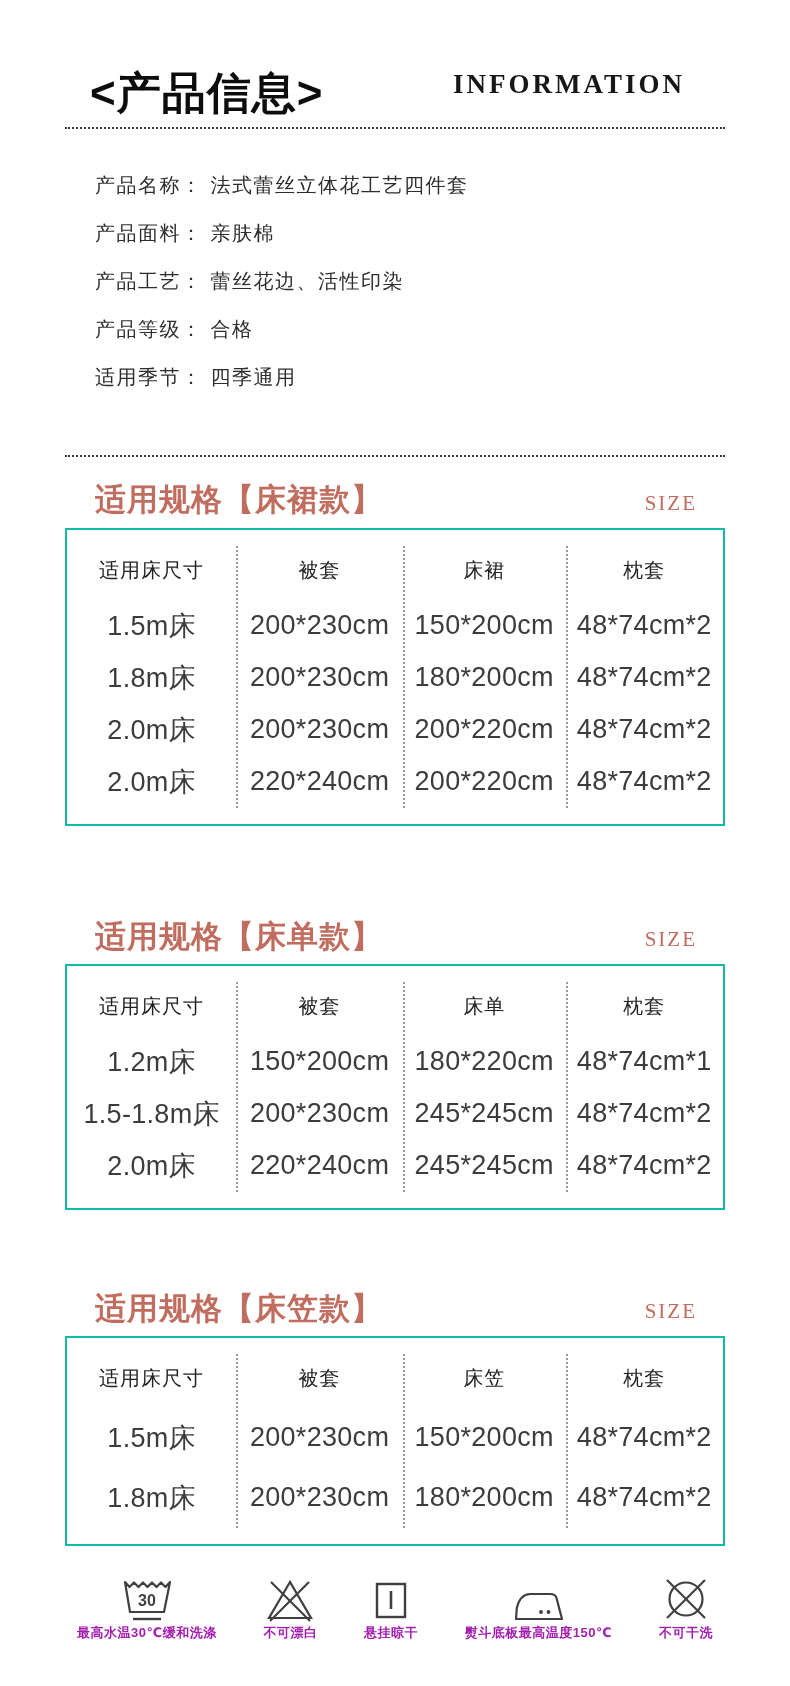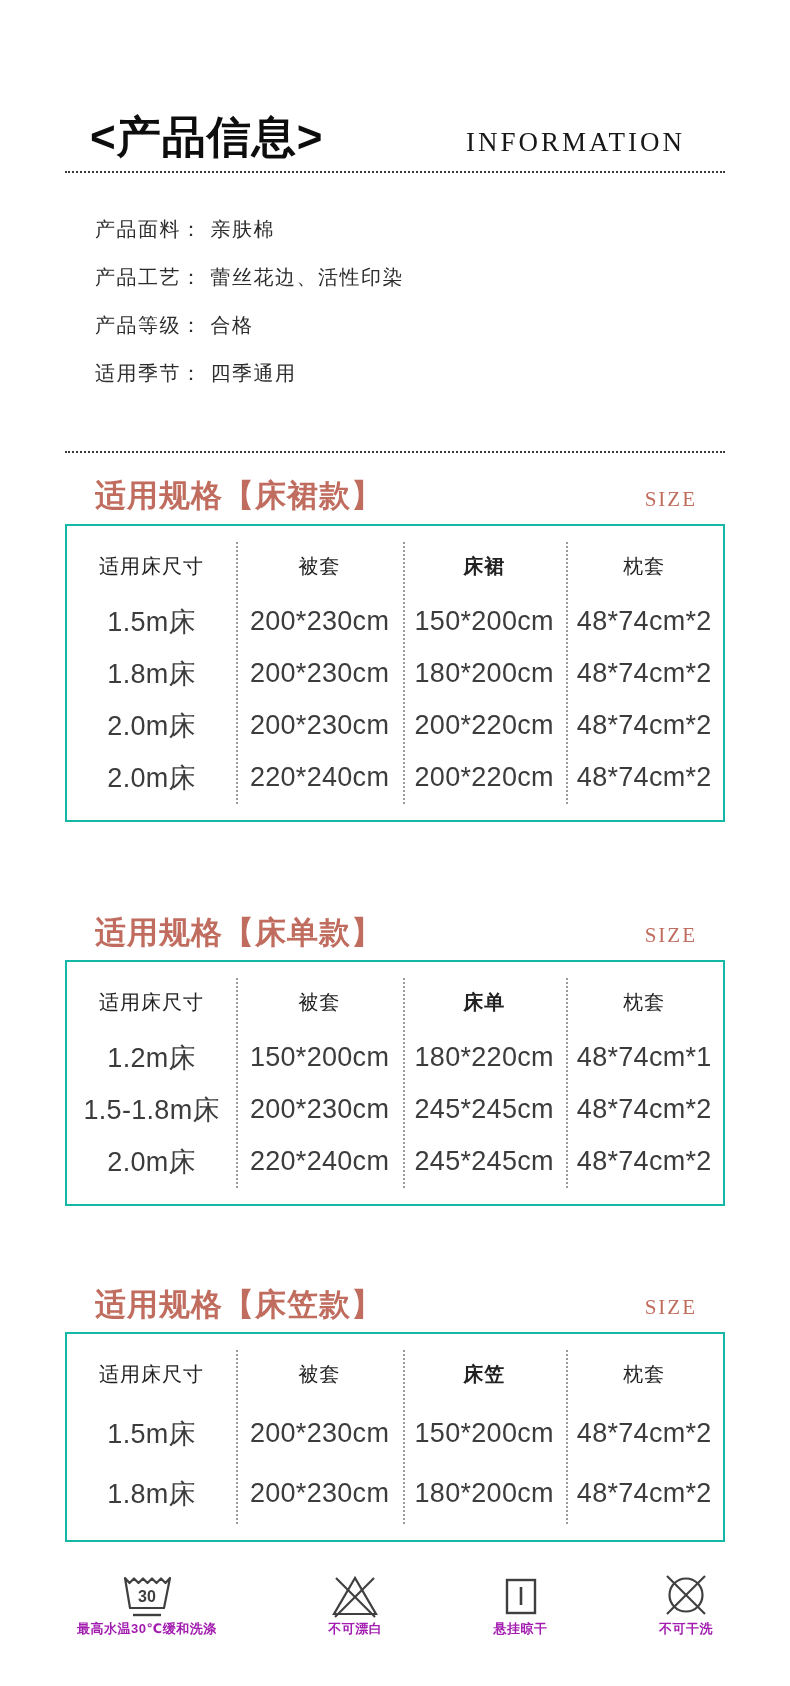--- a/index.html
+++ b/index.html
@@ -4,27 +4,27 @@
 <style>
   * { margin:0; padding:0; box-sizing:border-box; }
   html,body { background:#ffffff; }
   .page {
     position:relative; width:790px; height:1686px; margin:0 auto;
     background:#fff; padding:0 65px; overflow:hidden;
     font-family:"Liberation Sans","DejaVu Sans",sans-serif;
     --accent:#c06d5f;
   }
   
-  .header-row { margin-top:113px; display:flex; justify-content:space-between; align-items:flex-end; }
+  .header-row { margin-top:69px; display:flex; justify-content:space-between; }
   .page-title {
     margin-left:25px; font-size:44px; font-weight:900; letter-spacing:1px; color:#0d0d0d;
     font-family:"Liberation Sans","DejaVu Sans",sans-serif; line-height:1.1;
   }
   .page-subtitle {
-    font-family:"Liberation Serif","DejaVu Serif",serif; font-size:27px; font-weight:400;
+    font-family:"Liberation Serif","DejaVu Serif",serif; font-size:27px; font-weight:700;
     letter-spacing:3px; color:#171717; margin-right:40px; margin-bottom:3px;
   }
   .dotted-divider { border-top:2px dotted #3a3a3a; margin-top:10px; height:0; }
   
   .info-list { list-style:none; margin:44px 0 0 30px; }
   .info-item {
     font-family:"Liberation Serif","DejaVu Serif",serif; font-size:20px; color:#2d2d2d;
     letter-spacing:1.5px; line-height:24px; margin-bottom:24px;
   }
   .info-value { margin-left:8px; }
@@ -45,21 +45,21 @@
   .size-table { position:relative; border:2px solid #14b8a6; padding:12px 0 16px; background:#fff; }
   .vline { position:absolute; top:16px; bottom:16px; width:0; border-left:2px dotted #9a9a9a; }
   .v1 { left:25.8%; } .v2 { left:51.2%; } .v3 { left:76%; }
   .trow { display:grid; grid-template-columns:25.8% 25.4% 24.8% 24%; align-items:center; text-align:center; }
   .trow.thead { height:58px; }
   .trow.drow  { height:52px; }
   .size-section.s2 .trow.drow { height:60px; }
   .hcell {
     font-family:"Liberation Serif","DejaVu Serif",serif; font-size:20px; color:#222222; letter-spacing:1px;
   }
-  .hcell.bold { font-weight:700; }
+  .hcell.bold { font-weight:400; }
   .dcell { font-size:27px; color:#3c3c3c; letter-spacing:0.3px; }
   
   .care-row {
     margin-top:28px; padding:0 12px; display:flex; justify-content:space-between; align-items:flex-end;
   }
   .care-item { display:flex; flex-direction:column; align-items:center; }
   .care-icon svg { display:block; }
   .care-label {
     font-size:13px; font-weight:700; color:#a21caf;
     letter-spacing:0.5px; white-space:nowrap;
@@ -71,20 +71,21 @@
 <div class="page" style="--accent: #c06d5f;">
 
   <div class="header-row">
     <h1 class="page-title">&lt;产品信息&gt;</h1>
     <div class="page-subtitle">INFORMATION</div>
   </div>
 
   <div class="dotted-divider"></div>
 
   <ul class="info-list" id="info-list">
+      <li class="info-item"><span class="info-label">产品名称：</span><span class="info-value">法式蕾丝立体花工艺四件套</span></li>
       <li class="info-item"><span class="info-label">产品面料：</span><span class="info-value">亲肤棉</span></li>
       <li class="info-item"><span class="info-label">产品工艺：</span><span class="info-value">蕾丝花边、活性印染</span></li>
       <li class="info-item"><span class="info-label">产品等级：</span><span class="info-value">合格</span></li>
       <li class="info-item"><span class="info-label">适用季节：</span><span class="info-value">四季通用</span></li>
     </ul>
 
   <div class="dotted-divider divider-2"></div>
 
   <div id="sections">
       <section class="size-section s0">
@@ -219,20 +220,30 @@
         <div class="care-icon">
           <svg width="44" height="46" viewBox="0 0 44 46">
             <rect x="8" y="6" width="28" height="33" fill="none" stroke="#3f3f3f" stroke-width="2.4"></rect>
             <line x1="22" y1="13" x2="22" y2="31" stroke="#3f3f3f" stroke-width="2.6"></line>
           </svg>
         </div>
         <div class="care-label">悬挂晾干</div>
       </div>
       <div class="care-item">
         <div class="care-icon">
+          <svg width="58" height="42" viewBox="0 0 56 42">
+            <path d="M5 37 L51 37 L45.5 16 Q44.6 12 39 12 L19 12 Q9 12.5 5.8 26 Z" fill="none" stroke="#3f3f3f" stroke-width="2.2" stroke-linejoin="round"></path>
+            <circle cx="30" cy="30" r="1.9" fill="#3f3f3f"></circle>
+            <circle cx="37.5" cy="30" r="1.9" fill="#3f3f3f"></circle>
+          </svg>
+        </div>
+        <div class="care-label">熨斗底板最高温度150℃</div>
+      </div>
+      <div class="care-item">
+        <div class="care-icon">
           <svg width="54" height="50" viewBox="0 0 52 50">
             <circle cx="26" cy="25" r="16.5" fill="none" stroke="#3f3f3f" stroke-width="2.2"></circle>
             <line x1="7" y1="6" x2="45" y2="44" stroke="#3f3f3f" stroke-width="2.2"></line>
             <line x1="45" y1="6" x2="7" y2="44" stroke="#3f3f3f" stroke-width="2.2"></line>
           </svg>
         </div>
         <div class="care-label">不可干洗</div>
       </div>
     </div>
 

